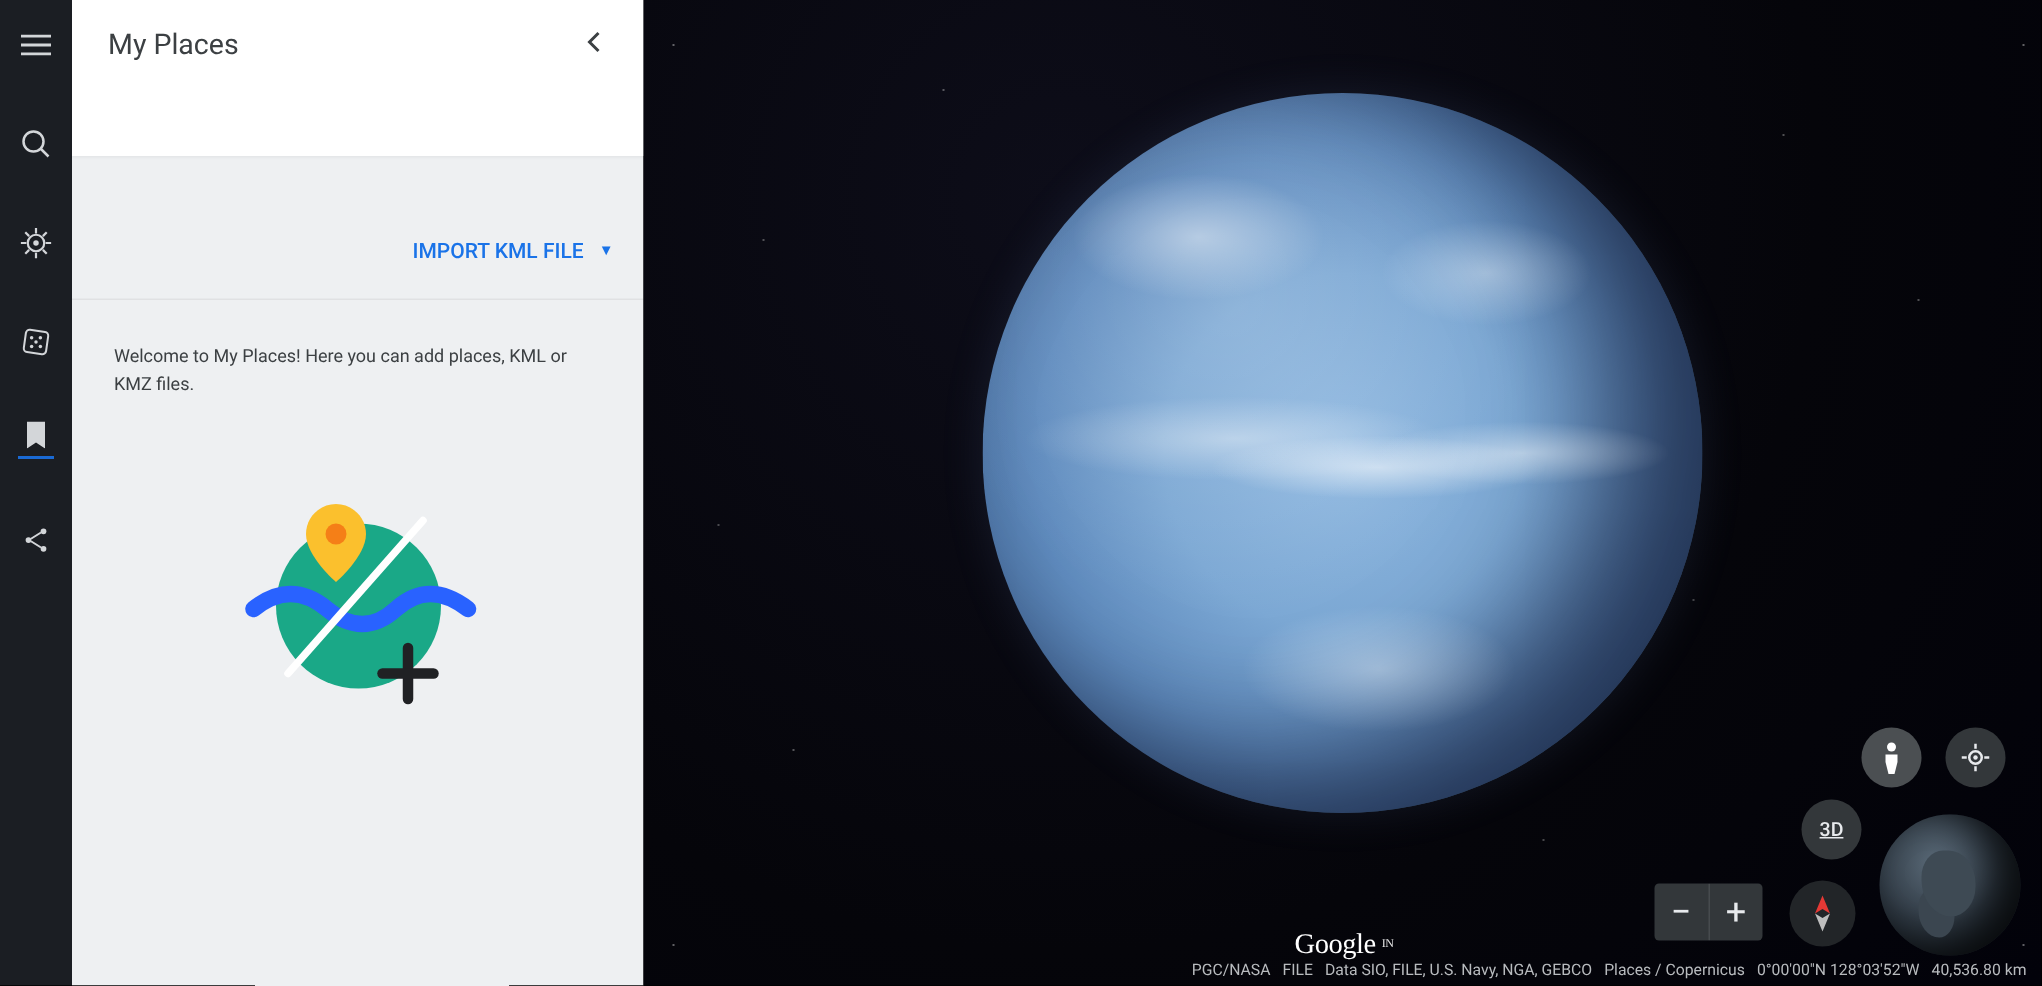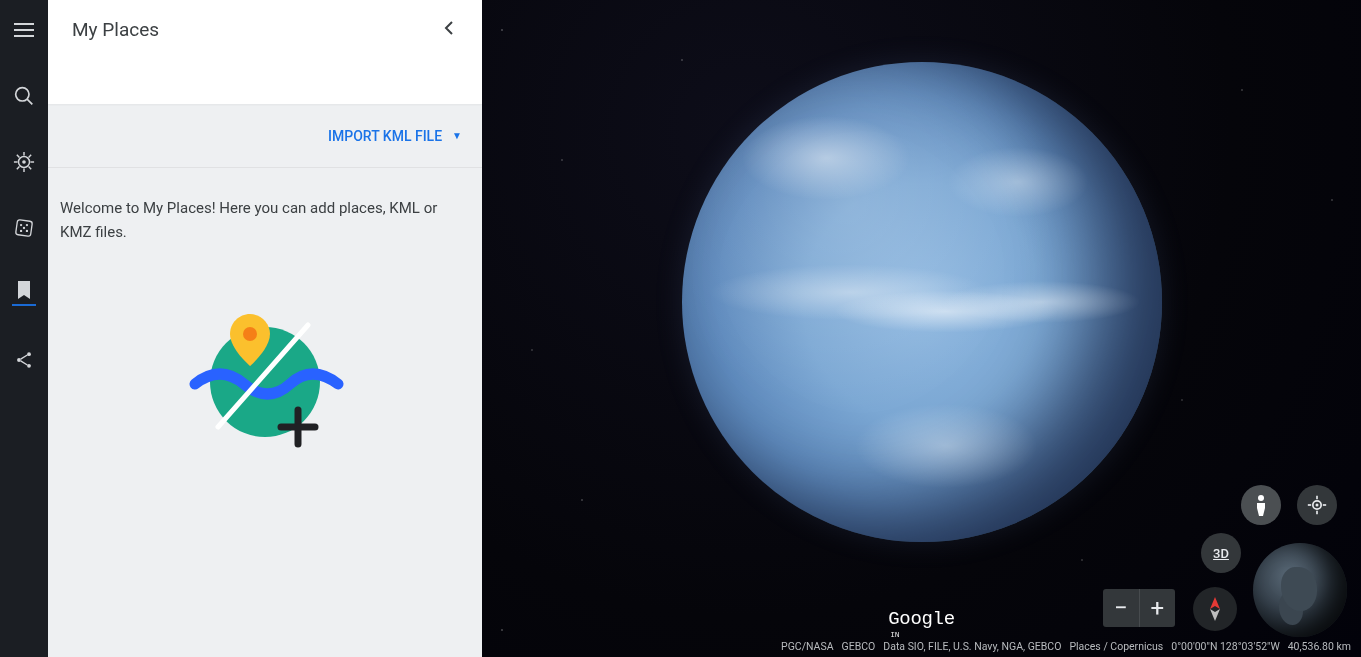--- a/index.html
+++ b/index.html
@@ -22,21 +22,21 @@
     color: #e8eaed; opacity: 0.9;
     cursor: pointer;
   }
   .rail-btn.active {
     border-bottom: 2px solid #1a73e8;
     padding-bottom: 6px;
   }
 
   
   .panel {
-    width: 434px;
+    width: 381px;
     background: #eef0f2;
     display: flex;
     flex-direction: column;
   }
   .panel-header {
     height: 104px;
     background: #fff;
     display: flex;
     align-items: flex-start;
     justify-content: space-between;
@@ -50,27 +50,28 @@
     height: 64px;
     display: flex;
     justify-content: flex-end;
     align-items: center;
     padding: 0 20px;
     border-bottom: 1px solid rgba(0,0,0,0.06);
     color: #1a73e8;
     font-size: 14px;
     font-weight: 500;
     gap: 10px;
+    margin-top: 32px;
   }
   .import-bar .chev { font-size: 10px; }
 
   .welcome {
-    padding: 28px 12px;
+    padding: 28px 28px;
     color: #3c4043;
-    font-size: 15px;
+    font-size: 12px;
     line-height: 1.6;
   }
 
   .illus-wrap { display: flex; justify-content: center; padding-top: 20px; }
 
   
   .viewport {
     flex: 1;
     position: relative;
     background: radial-gradient(circle at 30% 20%, #0d0d19 0%, #05050a 60%, #02020a 100%);
@@ -166,23 +167,22 @@
   .attrib {
     position:absolute; right:10px; bottom:4px;
     color:#b8bbbe; font-size:10.5px;
     display:flex; gap:8px; align-items:baseline;
   }
   .attrib span { white-space:nowrap; }
 
   .logo {
     position:absolute; left:50%; bottom:16px; transform:translateX(-50%);
     color:#fff; font-size:19px; letter-spacing:-0.3px;
-    display:flex; align-items:flex-start; gap:2px;
-    font-family: Liberation Mono, monospace;
-    flex-direction: column;
+    display:flex; align-items:center; gap:2px;
+    font-family: Liberation Serif, serif;
   }
   .logo sup { font-size:8px; opacity:0.9; position:relative; top:-2px; left:2px;}
 </style>
 </head>
 <body>
 
 <nav class="rail">
   <div class="rail-btn">
     <svg width="20" height="14" viewBox="0 0 20 14">
         <path d="M0 0h20v2H0zM0 6h20v2H0zM0 12h20v2H0z" fill="currentColor"></path>
@@ -319,19 +319,19 @@
     <div class="mini-globe"></div>
   </div>
 
   <div class="logo">
     <span style="font-weight:500;">Google</span>
     <sup>IN</sup>
   </div>
 
   <div class="attrib">
     <span>PGC/NASA</span>
-    <span>GEBCO</span>
+    <span>FILE</span>
     <span>Data SIO, FILE, U.S. Navy, NGA, GEBCO</span>
     <span>Places / Copernicus</span>
     <span>0°00'00"N 128°03'52"W</span>
     <span>40,536.80 km</span>
   </div>
 </main>
 
 </body></html>

